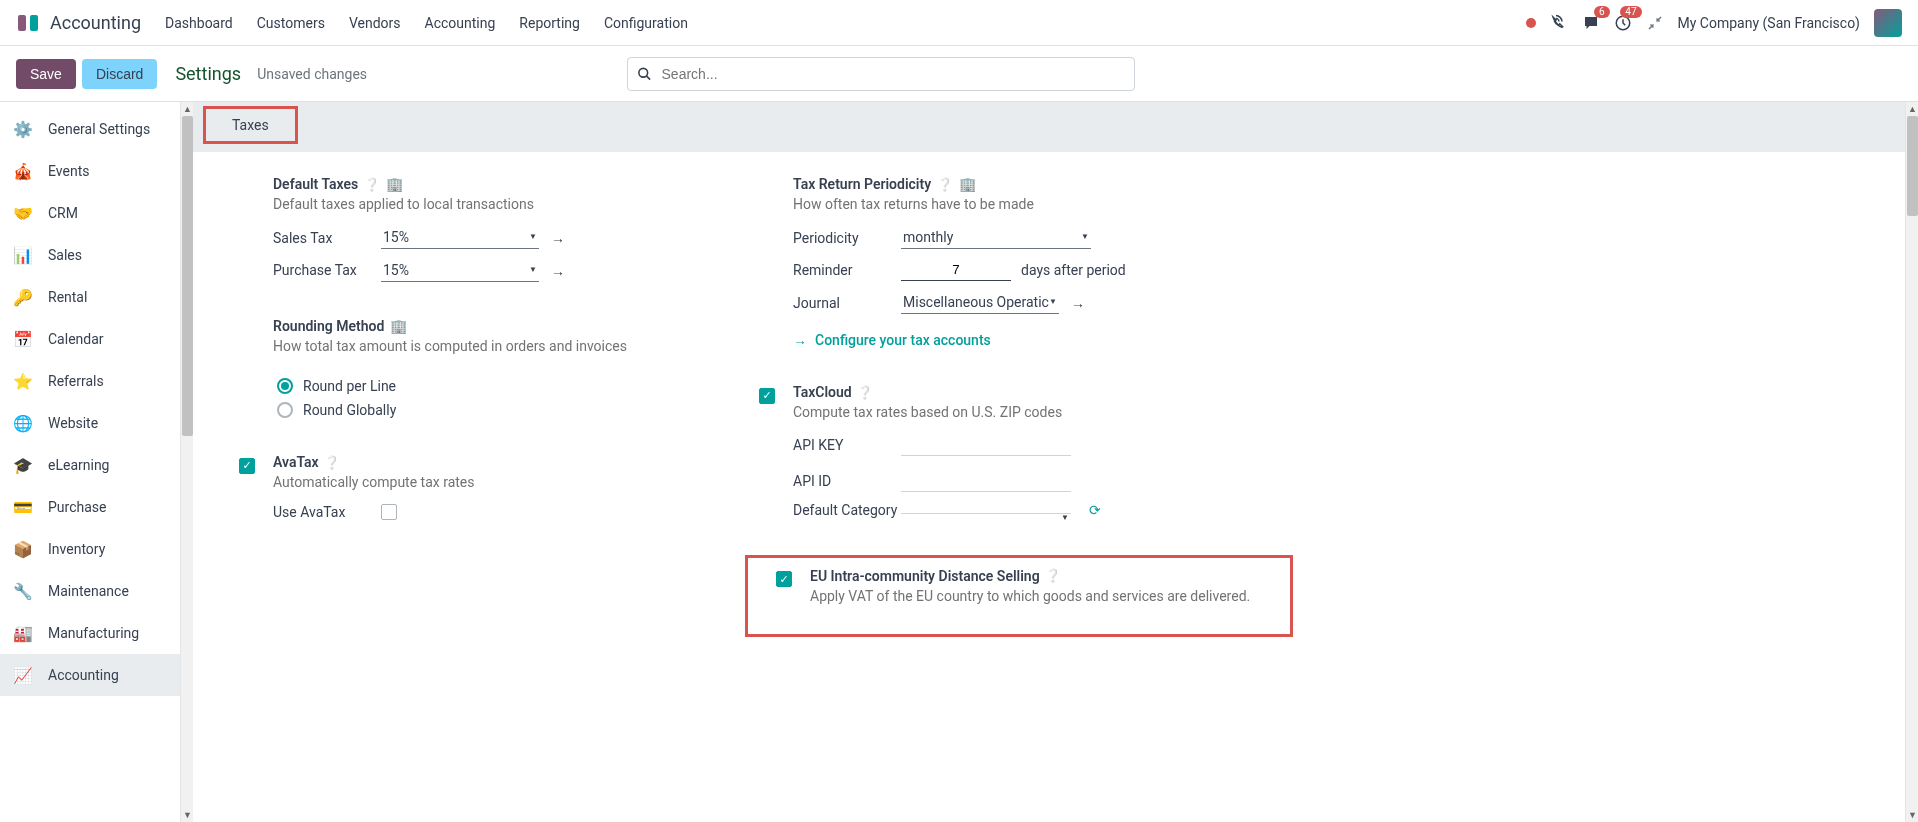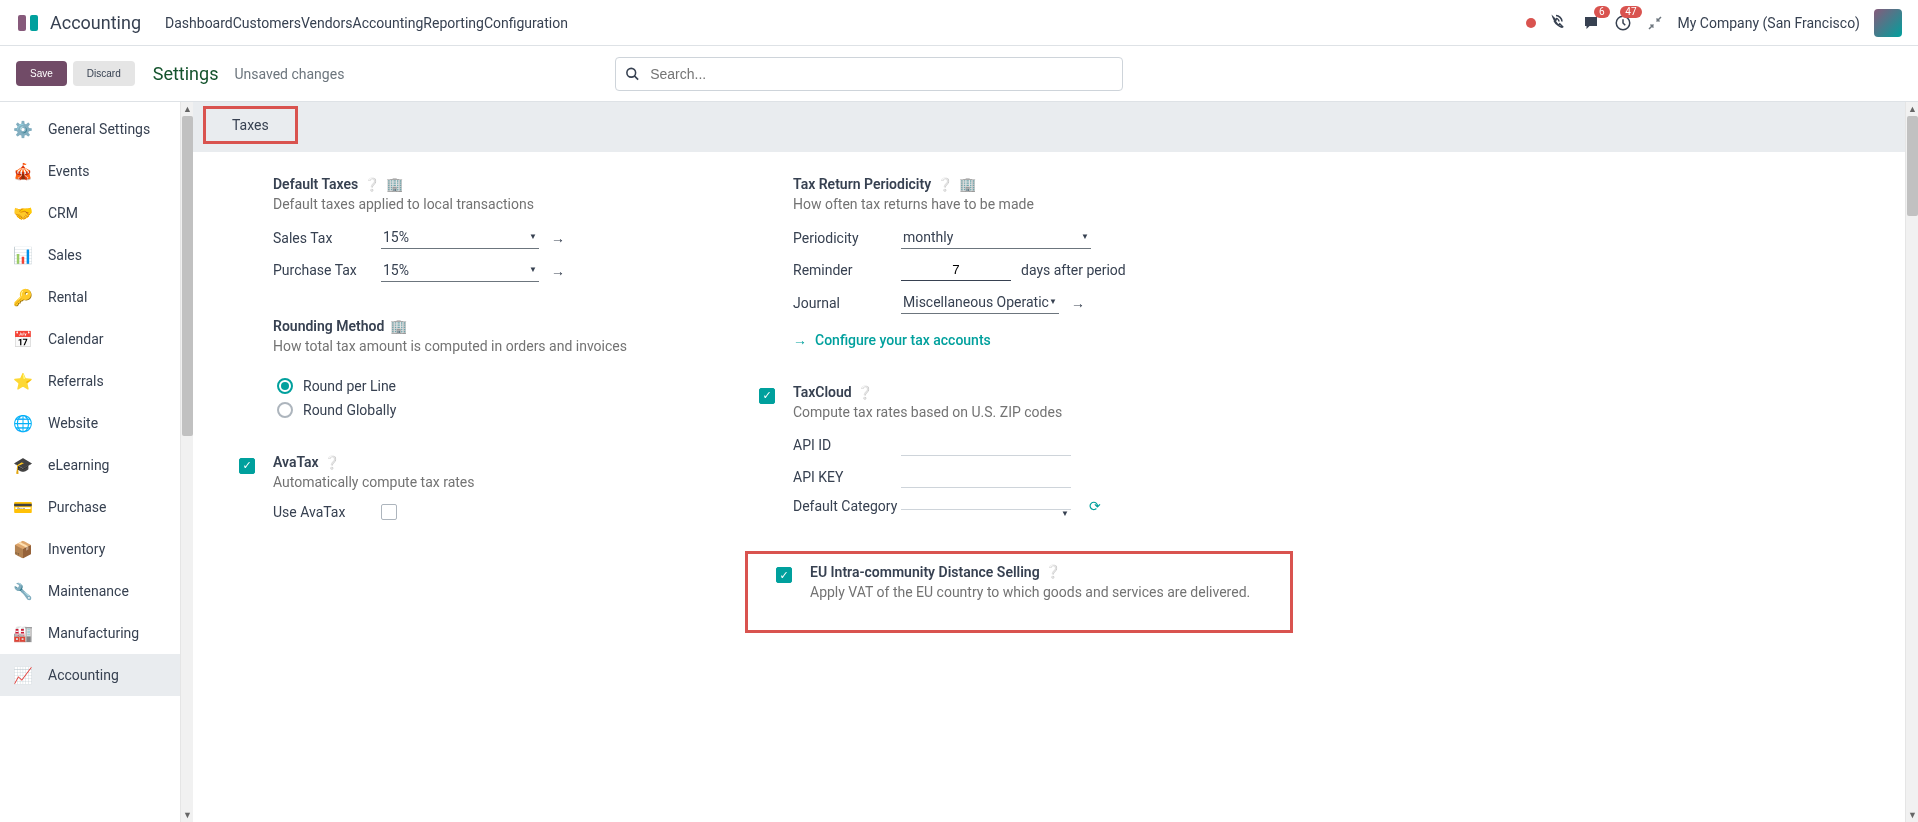--- a/index.html
+++ b/index.html
@@ -2,34 +2,34 @@
 <html><head>
 <meta charset="utf-8">
 <style>
 * { box-sizing: border-box; margin: 0; padding: 0; }
 body { font-family: -apple-system, BlinkMacSystemFont, "Segoe UI", Roboto, Helvetica, Arial, sans-serif; font-size: 14px; color: #374151; background: #fff; overflow: hidden; width: 1918px; height: 822px; }
 
 
 .topnav { display: flex; align-items: center; height: 46px; padding: 0 16px; border-bottom: 1px solid #dee2e6; }
 .logo { width: 24px; height: 24px; margin-right: 10px; }
 .app-name { font-size: 18px; color: #374151; margin-right: 24px; }
-.nav-menu { display: flex; flex: 1; }
+.nav-menu { display: flex; gap: 24px; flex: 1; }
 .nav-menu a { color: #374151; text-decoration: none; cursor: pointer; }
 .systray { display: flex; align-items: center; gap: 14px; }
 .systray .dot { width: 10px; height: 10px; border-radius: 50%; background: #d9534f; }
 .systray .ico { position: relative; cursor: pointer; color: #374151; }
 .badge { position: absolute; top: -8px; right: -10px; background: #d9534f; color: #fff; border-radius: 10px; font-size: 10px; padding: 1px 5px; line-height: 1; }
 .company-name { color: #374151; }
 .avatar { width: 28px; height: 28px; border-radius: 4px; background: linear-gradient(135deg,#875A7B,#00A09D); }
 
 
 .controlbar { display: flex; align-items: center; height: 56px; padding: 0 16px; border-bottom: 1px solid #dee2e6; }
-.btn { padding: 7px 14px; border: none; border-radius: 4px; cursor: pointer; font-size: 10px; }
+.btn { padding: 7px 14px; border: none; border-radius: 4px; cursor: pointer; font-size: 14px; }
 .btn-save { background: #714B67; color: #fff; margin-right: 6px; }
-.btn-discard { background: #e5e5e5; color: #374151; text-align: center; }
+.btn-discard { background: #7dd3fc; color: #374151; text-align: center; }
 .breadcrumb { font-size: 18px; color: #14532d; margin-left: 18px; }
 .unsaved { color: #6c757d; margin-left: 16px; }
 .search-wrap { margin-left: auto; margin-right: auto; position: relative; width: 508px; }
 .search-wrap input { width: 100%; padding: 8px 12px 8px 34px; border: 1px solid #ced4da; border-radius: 4px; font-size: 14px; }
 .search-wrap .sicon { position: absolute; left: 10px; top: 50%; transform: translateY(-50%); color: #374151; }
 .control-spacer { width: 508px; }
 
 
 .body { display: flex; height: calc(822px - 46px - 56px); }
 .sidebar-wrap { display: flex; }
@@ -306,26 +306,26 @@
               </div>
             </div>
 
             <div class="setting-block">
               <span class="checkbox-left"><span class="chk">✓</span></span>
               <div class="setting-title">
                 <span>TaxCloud</span>
                 <span class="help-icon">❔</span>
               </div>
               <div class="setting-desc">Compute tax rates based on U.S. ZIP codes</div>
+              <div class="form-row">
+                <span class="form-label">API KEY</span>
+                <input class="form-input-num" style="width: 170px; text-align: left; border-bottom-color: rgb(206, 212, 218);">
+              </div>
               <div class="form-row" style="margin-top:14px">
                 <span class="form-label">API ID</span>
-                <input class="form-input-num" style="width: 170px; text-align: left; border-bottom-color: rgb(206, 212, 218);">
-              </div>
-              <div class="form-row">
-                <span class="form-label">API KEY</span>
                 <input class="form-input-num" style="width: 170px; text-align: left; border-bottom-color: rgb(206, 212, 218);">
               </div>
               <div class="form-row">
                 <span class="form-label" style="line-height:1.2">Default Category</span>
                 <span class="form-select" style="width:170px;border-bottom-color:#ced4da"></span>
                 <span class="refresh-icon">⟳</span>
               </div>
             </div>
 
             <div class="highlight-red">

